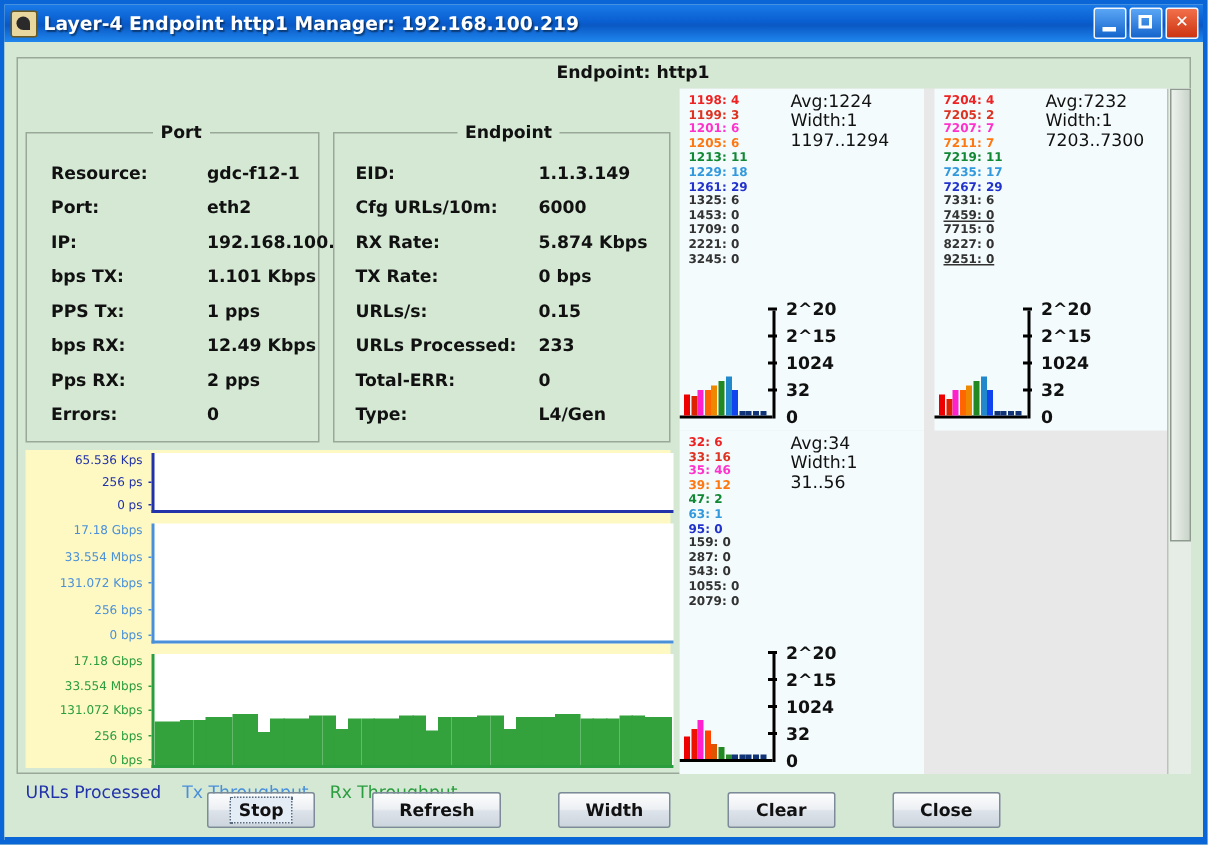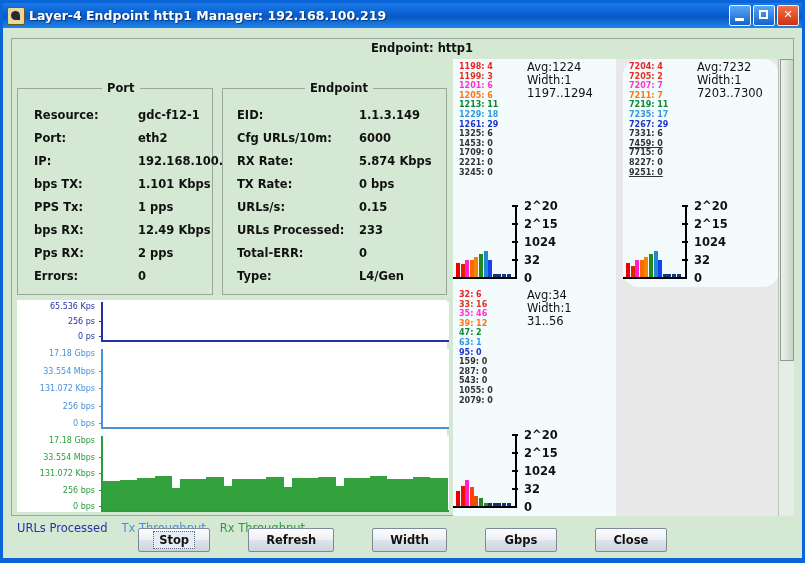--- a/index.html
+++ b/index.html
@@ -79,21 +79,21 @@
 
   .rowlist{position:absolute;left:0;top:14px;width:100%;}
   .prow{display:flex;height:23px;align-items:center;font-size:11.5px;color:#111;font-weight:bold;}
   .prow .k{padding-left:16px;width:104px;flex:0 0 auto;}
   .prow .v{font-weight:bold;}
   #endpoint-panel .prow .k{width:122px;padding-left:14px;}
 
   
   .graphs{
     position:absolute;left:14px;top:272px;width:430px;height:212px;
-    background:#ffffff;
+    background:#fef9c3;
   }
   .gpanel{position:absolute;left:0;width:430px;}
   .gplot{position:absolute;background:#ffffff;overflow:hidden;}
   .glab{position:absolute;right:4px;font-size:8px;white-space:nowrap;}
   .tick{position:absolute;width:5px;height:1px;}
 
   .legendrow{
     position:absolute;left:14px;top:492px;width:430px;height:16px;
     font-size:11.5px;display:flex;align-items:center;gap:14px;
   }
@@ -371,21 +371,21 @@
             <div class="bar" style="left: 21.4px; width: 4px; bottom: 10px; height: 10.2775px; background: rgb(221, 85, 0);"></div>
             <div class="bar" style="left: 26px; width: 4px; bottom: 10px; height: 7.96069px; background: rgb(34, 136, 34);"></div>
             <div class="bar" style="left: 30.6px; width: 4px; bottom: 10px; height: 3px; background: rgb(42, 138, 42);"></div>
             <div class="bar" style="left: 35.2px; width: 4px; bottom: 10px; height: 3px; background: rgb(17, 51, 119);"></div>
             <div class="bar" style="left: 39.8px; width: 4px; bottom: 10px; height: 3px; background: rgb(17, 51, 119);"></div>
             <div class="bar" style="left: 44.4px; width: 4px; bottom: 10px; height: 3px; background: rgb(17, 51, 119);"></div>
             <div class="bar" style="left: 49px; width: 4px; bottom: 10px; height: 3px; background: rgb(17, 51, 119);"></div>
             <div class="bar" style="left: 53.6px; width: 4px; bottom: 10px; height: 3px; background: rgb(17, 51, 119);"></div>
           </div>
         </div>
-        <div class="hcell" style="left: 170px; top: 0px; width: 156px; height: 228px; border-radius: 16px;">
+        <div class="hcell" style="left: 170px; top: 0px; width: 156px; height: 228px;">
           <div class="hnums">
             <div style="color: rgb(238, 34, 34);">7204: 4</div>
             <div style="color: rgb(221, 51, 34);">7205: 2</div>
             <div style="color: rgb(255, 51, 204);">7207: 7</div>
             <div style="color: rgb(255, 119, 17);">7211: 7</div>
             <div style="color: rgb(17, 136, 51);">7219: 11</div>
             <div style="color: rgb(51, 153, 221);">7235: 17</div>
             <div style="color: rgb(34, 51, 204);">7267: 29</div>
             <div style="color: rgb(51, 51, 51);">7331: 6</div>
             <div style="color: rgb(51, 51, 51); text-decoration: underline;">7459: 0</div>
@@ -479,21 +479,21 @@
         <div class="btn focused">
           <span class="inner">Stop</span>
         </div>
         <div class="btn">
           <span class="inner">Refresh</span>
         </div>
         <div class="btn">
           <span class="inner">Width</span>
         </div>
         <div class="btn">
-          <span class="inner">Gbps</span>
+          <span class="inner">Clear</span>
         </div>
         <div class="btn">
           <span class="inner">Close</span>
         </div>
       </div>
     <div class="bottomline"></div>
   </div>
 </div>
 
 </body></html>

